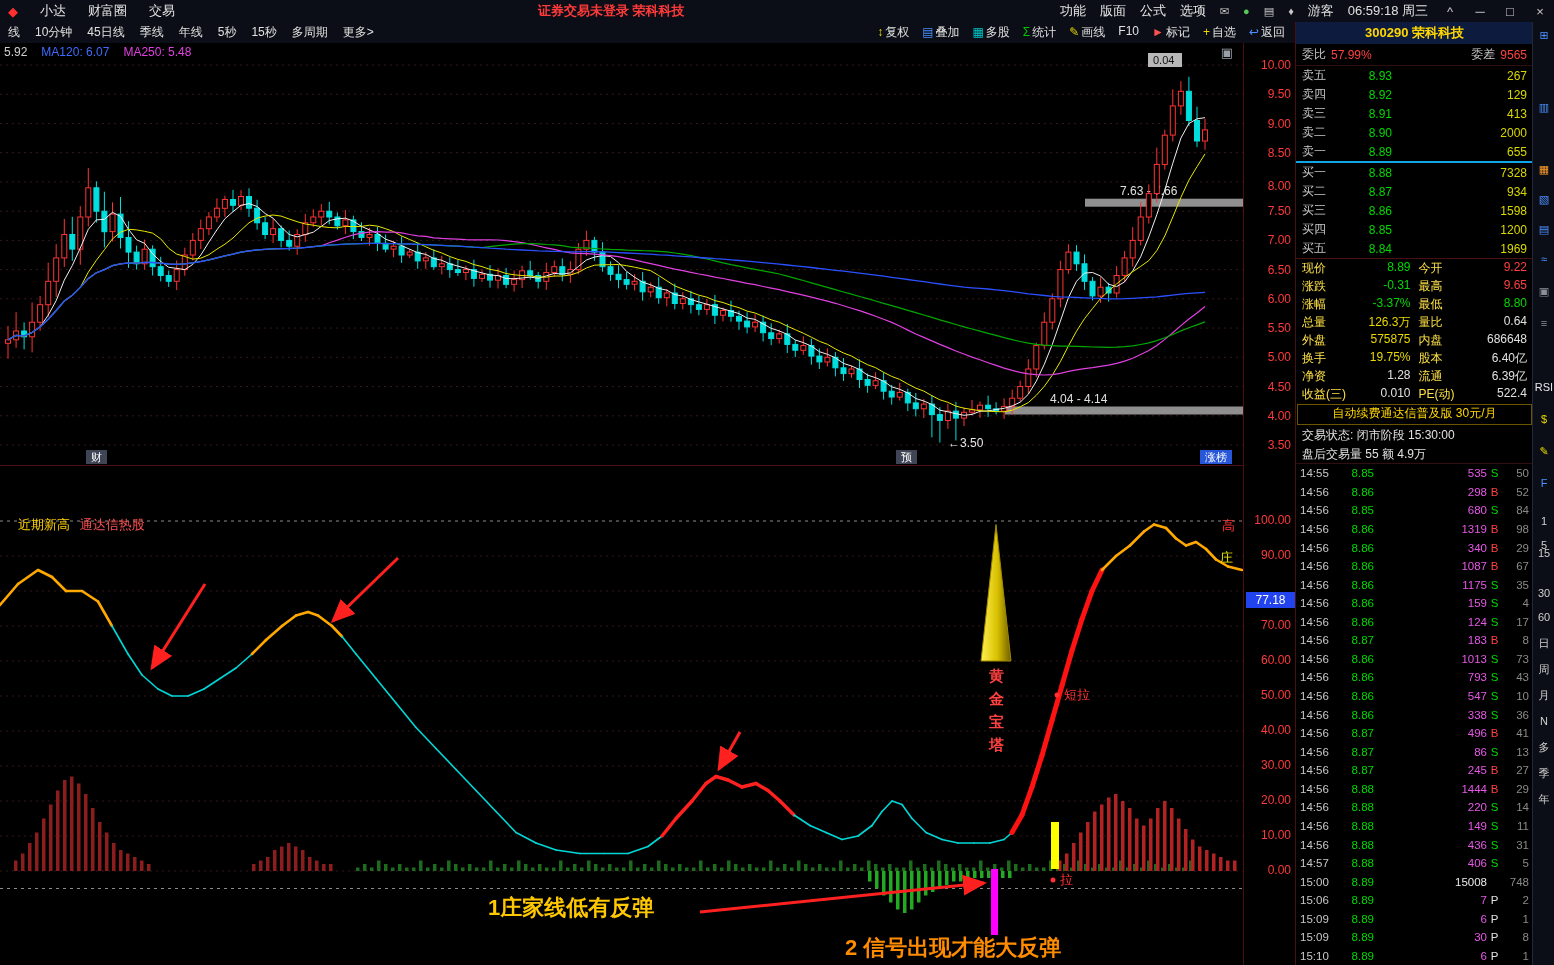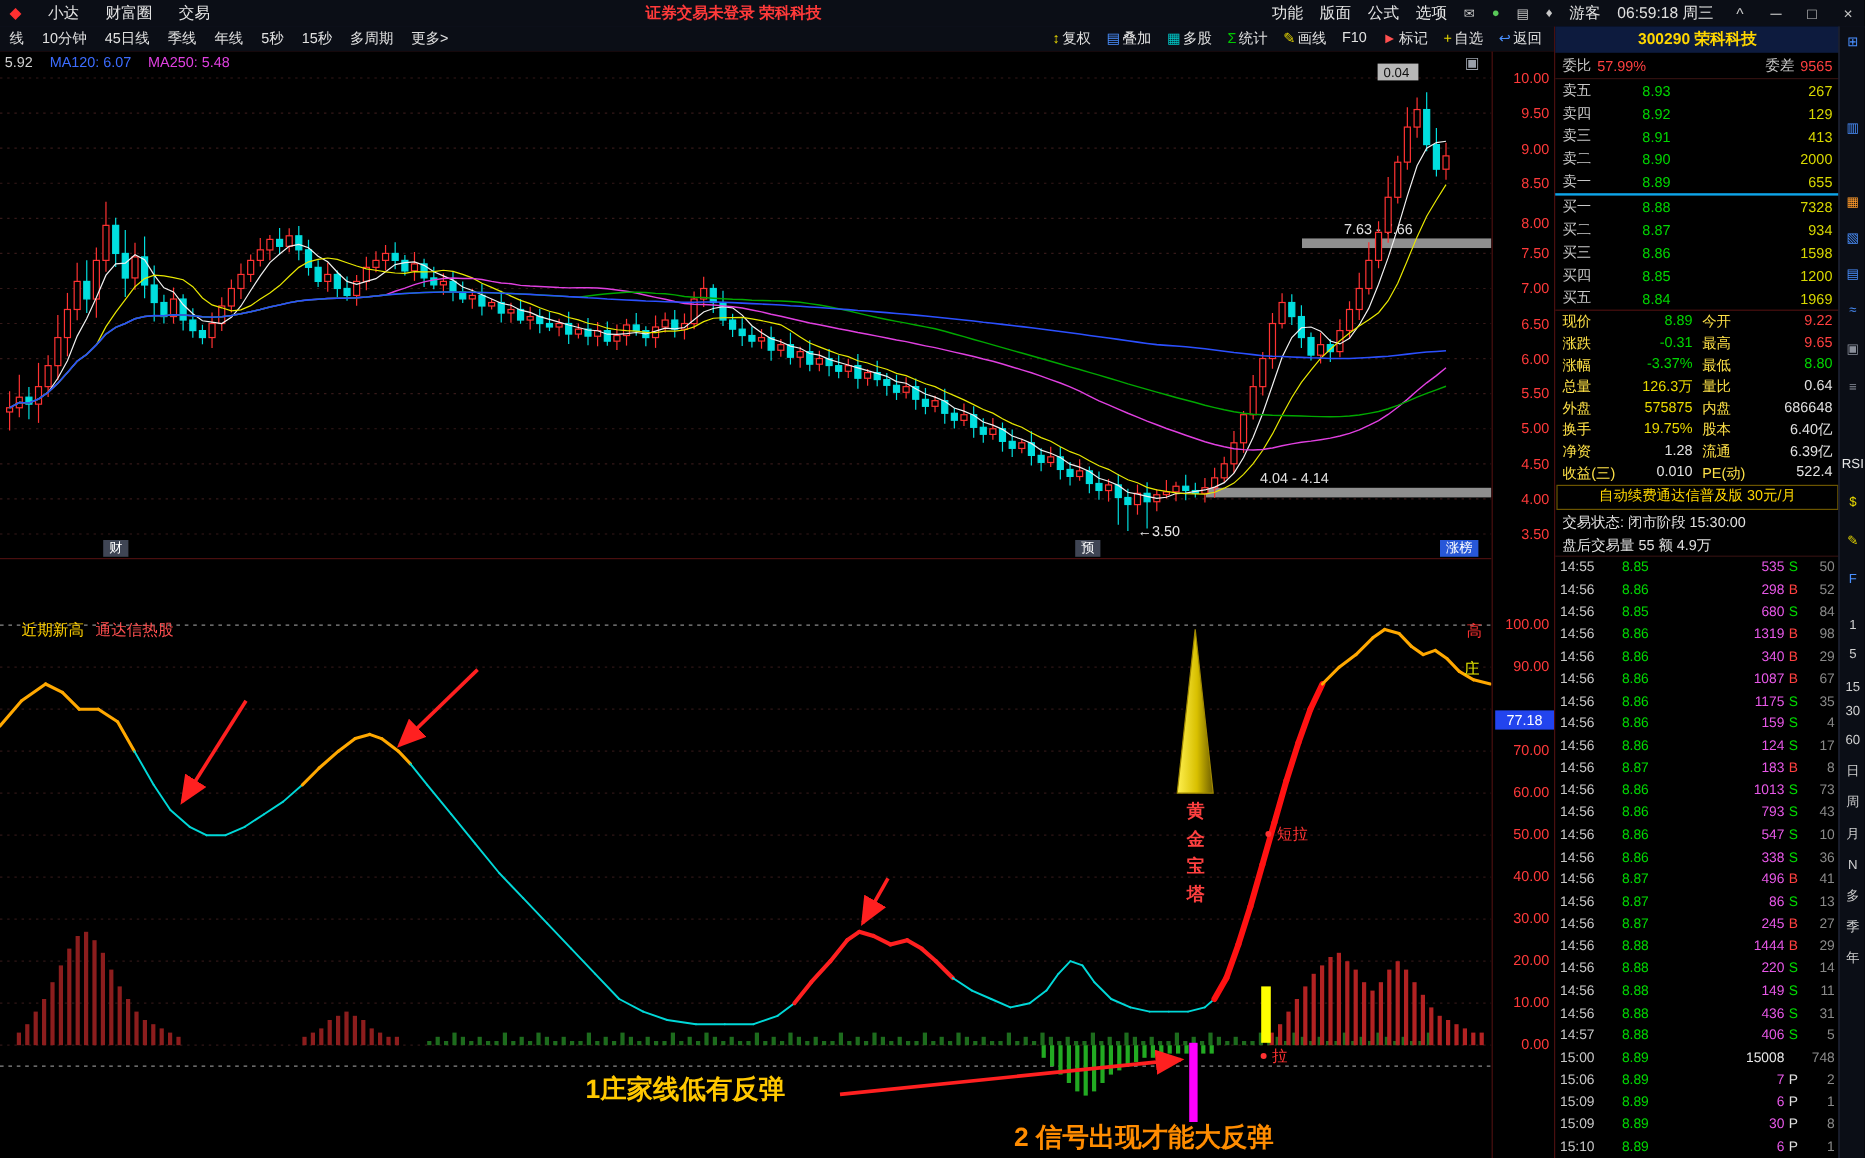--- a/index.html
+++ b/index.html
@@ -1199,21 +1199,21 @@
       <div class="strip-item" style="top: 200px; color: rgb(74, 144, 255);">▤</div>
       <div class="strip-item" style="top: 230px; color: rgb(74, 144, 255);">≈</div>
       <div class="strip-item" style="top: 262px; color: rgb(138, 143, 154);">▣</div>
       <div class="strip-item" style="top: 294px; color: rgb(138, 143, 154);">≡</div>
       <div class="strip-item" style="top: 358px; color: rgb(232, 232, 232);">RSI</div>
       <div class="strip-item" style="top: 390px; color: rgb(232, 216, 0);">$</div>
       <div class="strip-item" style="top: 422px; color: rgb(232, 216, 0);">✎</div>
       <div class="strip-item" style="top: 454px; color: rgb(74, 144, 255);">F</div>
       <div class="strip-item" style="top: 492px; color: rgb(208, 208, 208);">1</div>
       <div class="strip-item" style="top: 516px; color: rgb(208, 208, 208);">5</div>
-      <div class="strip-item" style="top: 544px; color: rgb(208, 208, 208);">15</div>
+      <div class="strip-item" style="top: 524px; color: rgb(208, 208, 208);">15</div>
       <div class="strip-item" style="top: 564px; color: rgb(208, 208, 208);">30</div>
       <div class="strip-item" style="top: 588px; color: rgb(208, 208, 208);">60</div>
       <div class="strip-item" style="top: 614px; color: rgb(208, 208, 208);">日</div>
       <div class="strip-item" style="top: 640px; color: rgb(208, 208, 208);">周</div>
       <div class="strip-item" style="top: 666px; color: rgb(208, 208, 208);">月</div>
       <div class="strip-item" style="top: 692px; color: rgb(208, 208, 208);">N</div>
       <div class="strip-item" style="top: 718px; color: rgb(208, 208, 208);">多</div>
       <div class="strip-item" style="top: 744px; color: rgb(208, 208, 208);">季</div>
       <div class="strip-item" style="top: 770px; color: rgb(208, 208, 208);">年</div>
     </div>

